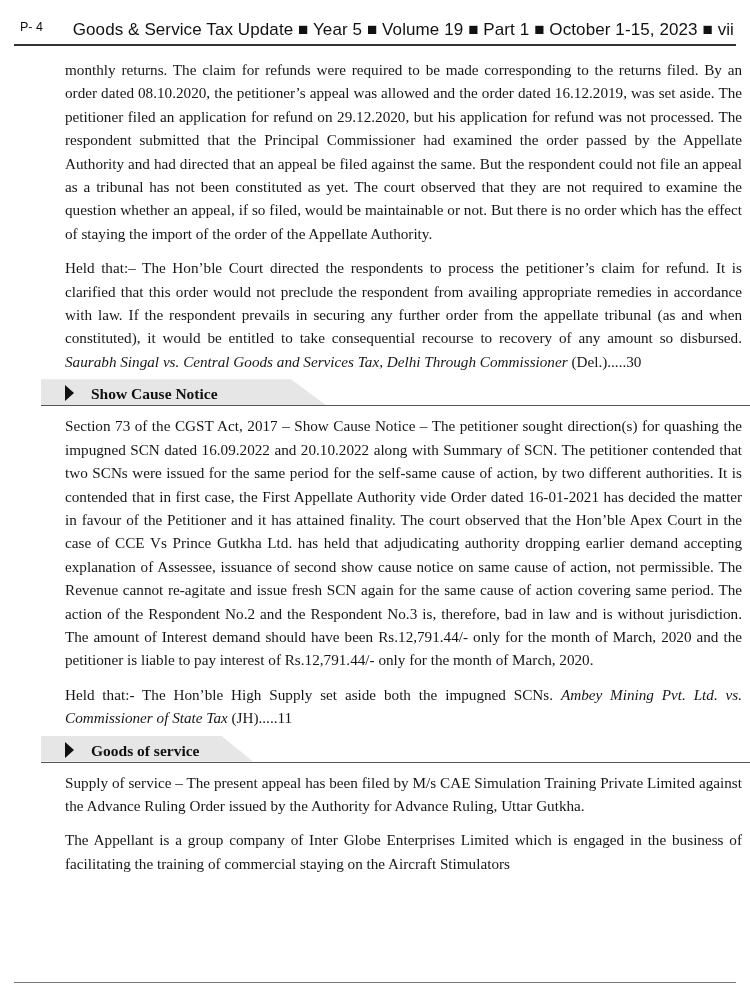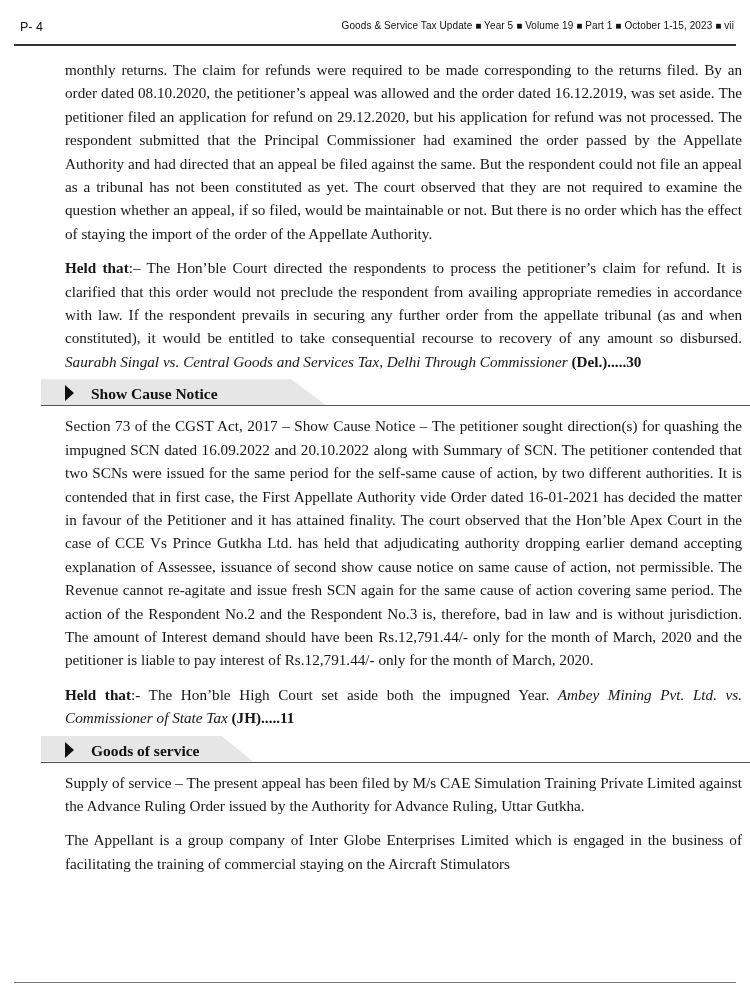--- a/index.html
+++ b/index.html
@@ -3,21 +3,21 @@
 <meta charset="utf-8">
 <style>
   html, body { margin: 0; padding: 0; background: #ffffff; }
   body { width: 750px; height: 1000px; position: relative; overflow: hidden; }
   .header {
     position: absolute; left: 14px; top: 18px; width: 722px; height: 26px;
     border-bottom: 2px solid #333;
     font-family: "Liberation Sans", sans-serif; color: #111;
   }
   .page-no { position: absolute; left: 6px; top: 2px; font-size: 12.5px; }
-  .running-head { position: absolute; right: 2px; top: 2px; font-size: 10px; letter-spacing: 0.1px; }
+  .running-head { position: absolute; right: 2px; top: 2px; font-size: 17px; letter-spacing: 0.1px; }
   .content {
     position: absolute; left: 38px; top: 58px; width: 677px;
     font-family: "Liberation Serif", serif; font-size: 15.2px; line-height: 23.4px; color: #161616; margin-left: 27px;
   }
   .content p { margin: 0; text-align: justify; }
   .gap { height: 11px; }
   .section-header {
     position: relative; left: -24px; width: 722px; height: 26px; margin: 6px 0 8px 0;
     border-bottom: 1.5px solid #555;
   }
@@ -26,21 +26,21 @@
   }
   .section-tab.t1 { width: 285px; clip-path: polygon(0 0, 250px 0, 285px 26px, 0 26px); }
   .section-tab.t2 { width: 212px; clip-path: polygon(0 0, 180px 0, 212px 26px, 0 26px); }
   .arrow {
     position: absolute; left: 24px; top: 6px; width: 0; height: 0;
     border-top: 8px solid transparent; border-bottom: 8px solid transparent; border-left: 9px solid #111;
   }
   .section-title {
     position: absolute; left: 50px; top: 3px; font-family: "Liberation Serif", serif; font-weight: bold; font-size: 15.5px; color: #111;
   }
-  b { font-weight: bold; }
+  b { font-weight: normal; }
   i { font-style: italic; }
   .footer-rule { position: absolute; left: 14px; top: 982px; width: 722px; border-top: 1.5px solid #777; }
 </style>
 </head>
 <body>
 
 <div class="header">
   <span class="page-no">P- 4</span>
   <span class="running-head">Goods &amp; Service Tax Update ■ Year 5 ■ Volume 19 ■ Part 1 ■ October 1-15, 2023 ■ vii</span>
 </div>
@@ -50,21 +50,21 @@
   <div class="gap"></div>
   <p><b>Held that</b><span>:– The Hon’ble Court directed the respondents to process the petitioner’s claim for refund. It is clarified that this order would not preclude the respondent from availing appropriate remedies in accordance with law. If the respondent prevails in securing any further order from the appellate tribunal (as and when constituted), it would be entitled to take consequential recourse to recovery of any amount so disbursed. </span><i>Saurabh Singal vs. Central Goods and Services Tax, Delhi Through Commissioner</i><b> (Del.).....30</b></p>
 
   <div class="section-header">
     <div class="section-tab t1"></div>
     <span class="arrow"></span>
     <span class="section-title">Show Cause Notice</span>
   </div>
   <p>Section 73 of the CGST Act, 2017 – Show Cause Notice – The petitioner sought direction(s) for quashing the impugned SCN dated 16.09.2022 and 20.10.2022 along with Summary of SCN. The petitioner contended that two SCNs were issued for the same period for the self-same cause of action, by two different authorities. It is contended that in first case, the First Appellate Authority vide Order dated 16-01-2021 has decided the matter in favour of the Petitioner and it has attained finality. The court observed that the Hon’ble Apex Court in the case of CCE Vs Prince Gutkha Ltd. has held that adjudicating authority dropping earlier demand accepting explanation of Assessee, issuance of second show cause notice on same cause of action, not permissible. The Revenue cannot re-agitate and issue fresh SCN again for the same cause of action covering same period. The action of the Respondent No.2 and the Respondent No.3 is, therefore, bad in law and is without jurisdiction. The amount of Interest demand should have been Rs.12,791.44/- only for the month of March, 2020 and the petitioner is liable to pay interest of Rs.12,791.44/- only for the month of March, 2020.</p>
   <div class="gap"></div>
-  <p><b>Held that</b><span>:- The Hon’ble High Court set aside both the impugned Year. </span><i>Ambey Mining  Pvt. Ltd. vs. Commissioner of State Tax</i><b> (JH).....11</b></p>
+  <p><b>Held that</b><span>:- The Hon’ble High Supply set aside both the impugned SCNs. </span><i>Ambey Mining  Pvt. Ltd. vs. Commissioner of State Tax</i><b> (JH).....11</b></p>
 
   <div class="section-header">
     <div class="section-tab t2"></div>
     <span class="arrow"></span>
     <span class="section-title">Goods of service</span>
   </div>
   <p>Supply of service – The present appeal has been filed by M/s CAE Simulation Training Private Limited against the Advance Ruling Order issued by the Authority for Advance Ruling, Uttar Gutkha.</p>
   <div class="gap"></div>
   <p>The Appellant is a group company of Inter Globe Enterprises Limited which is engaged in the business of facilitating the training of commercial staying on the Aircraft Stimulators</p>
 </div>

